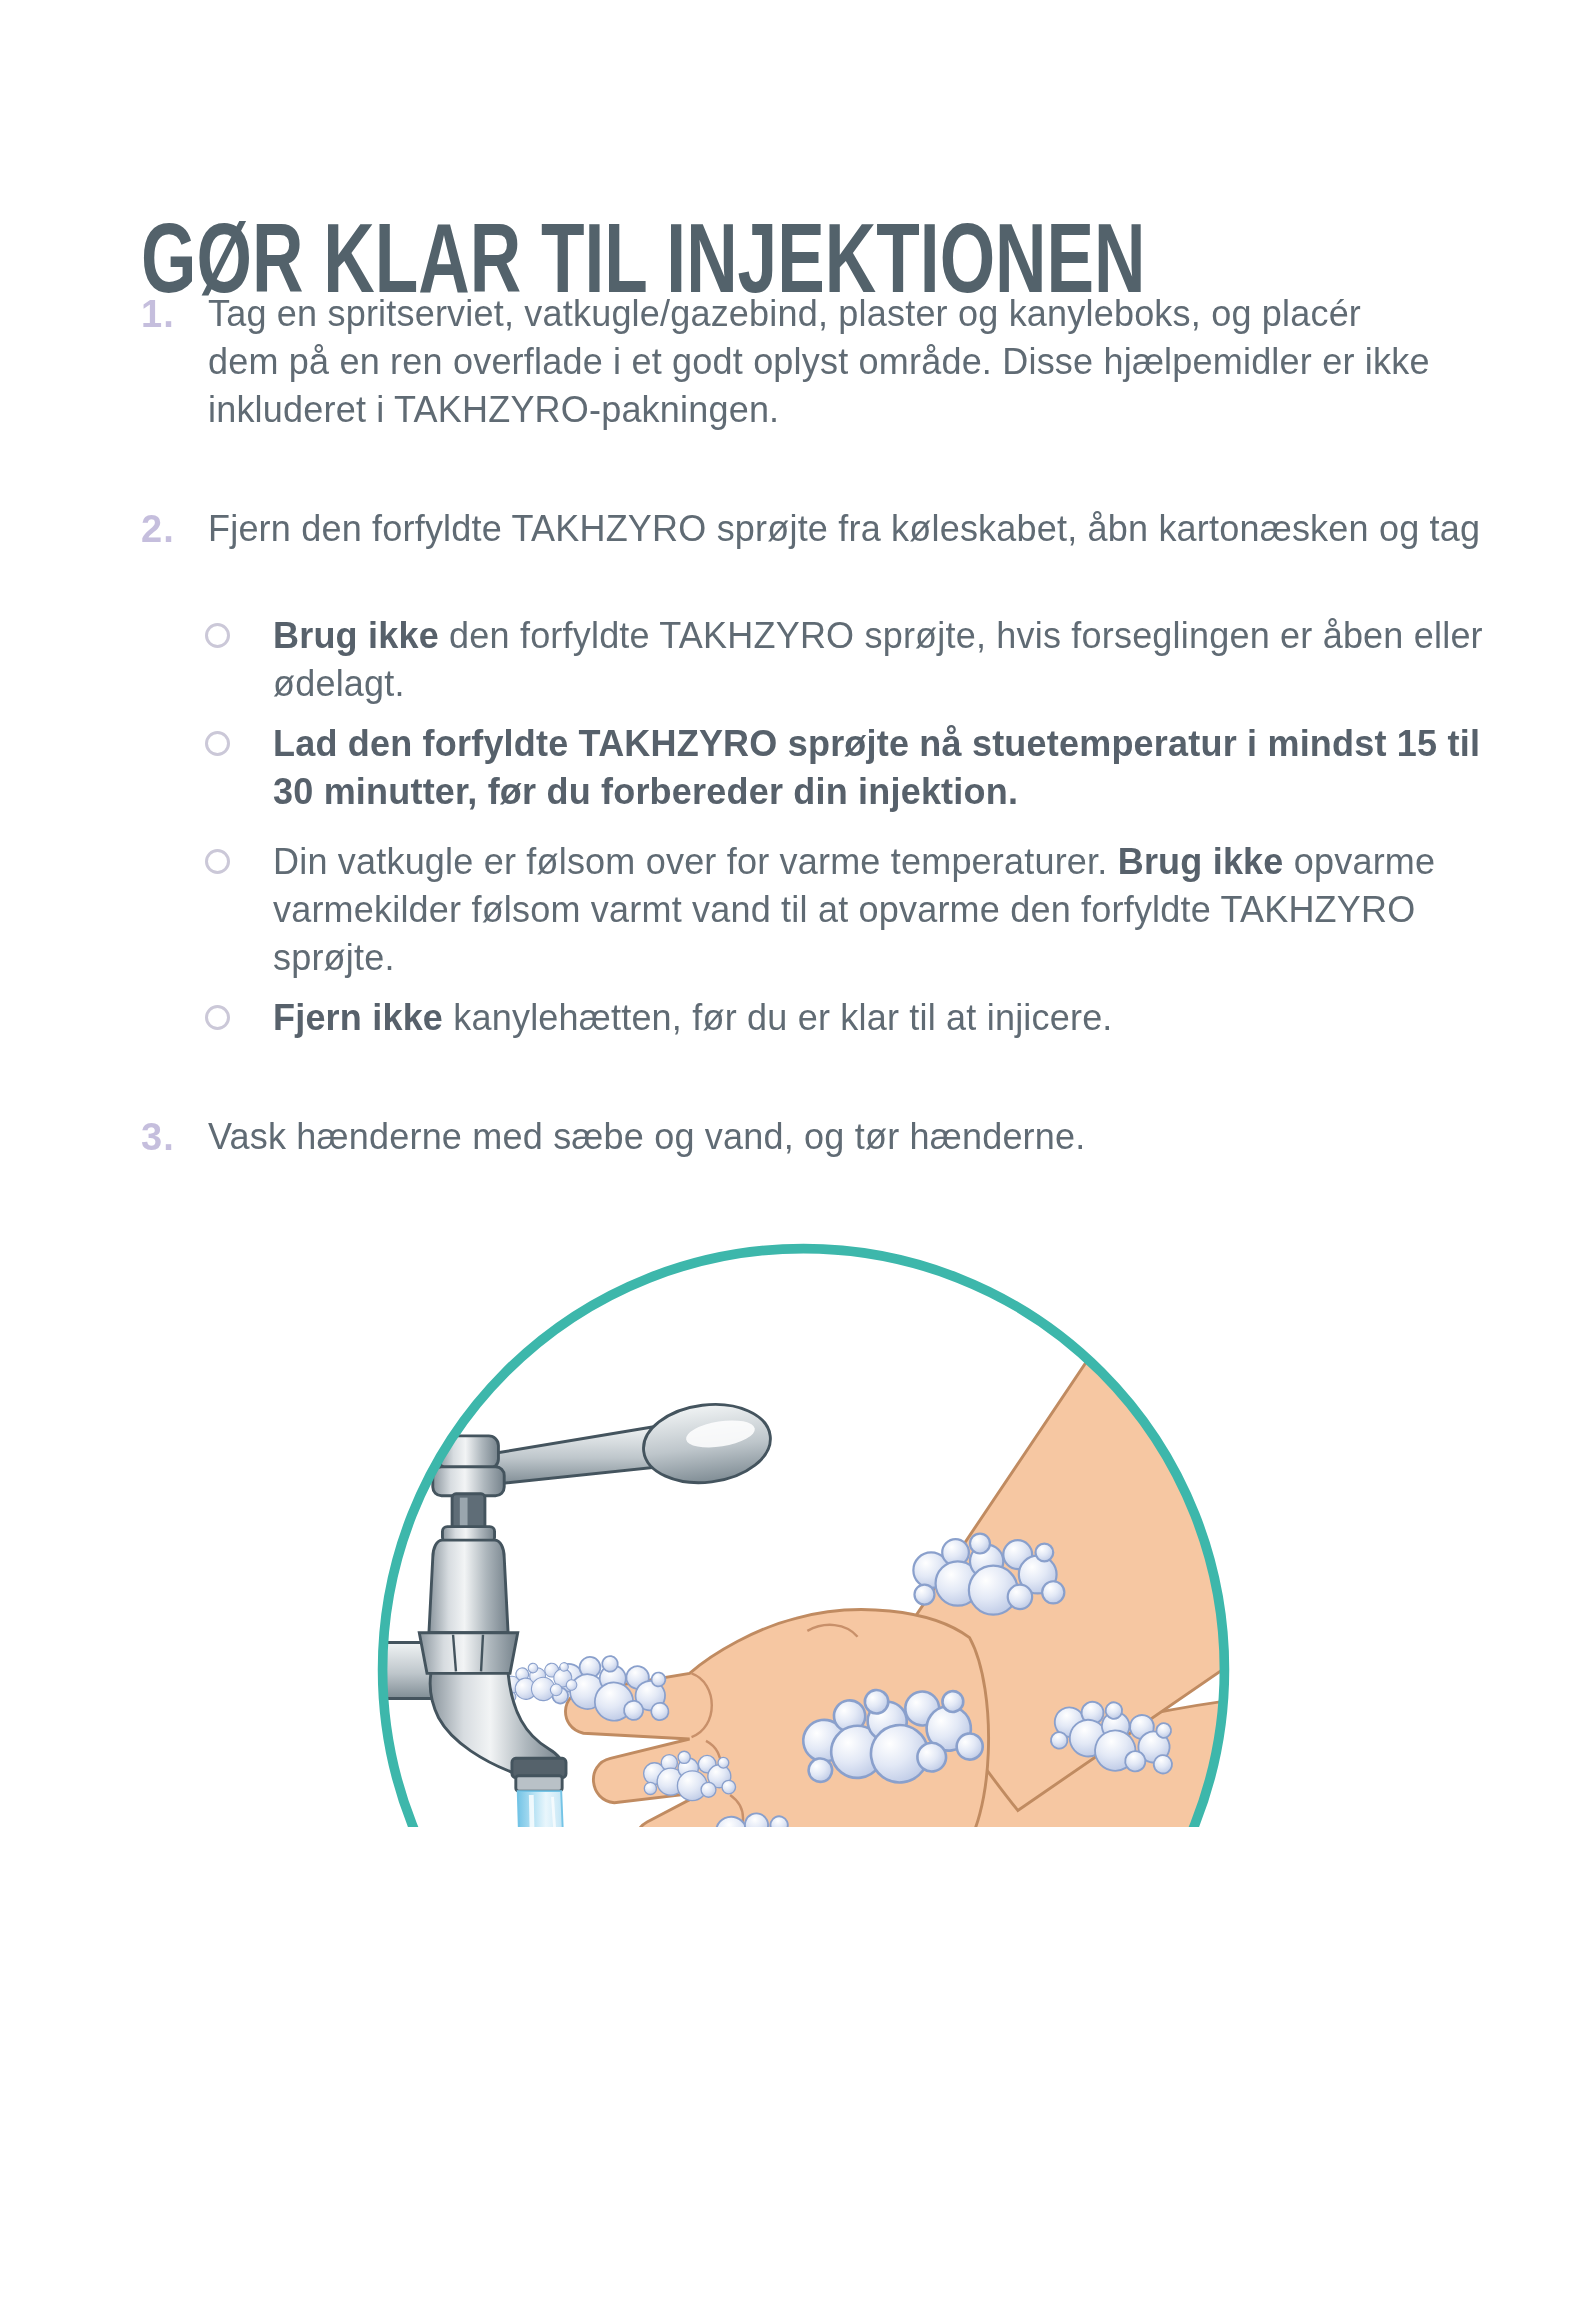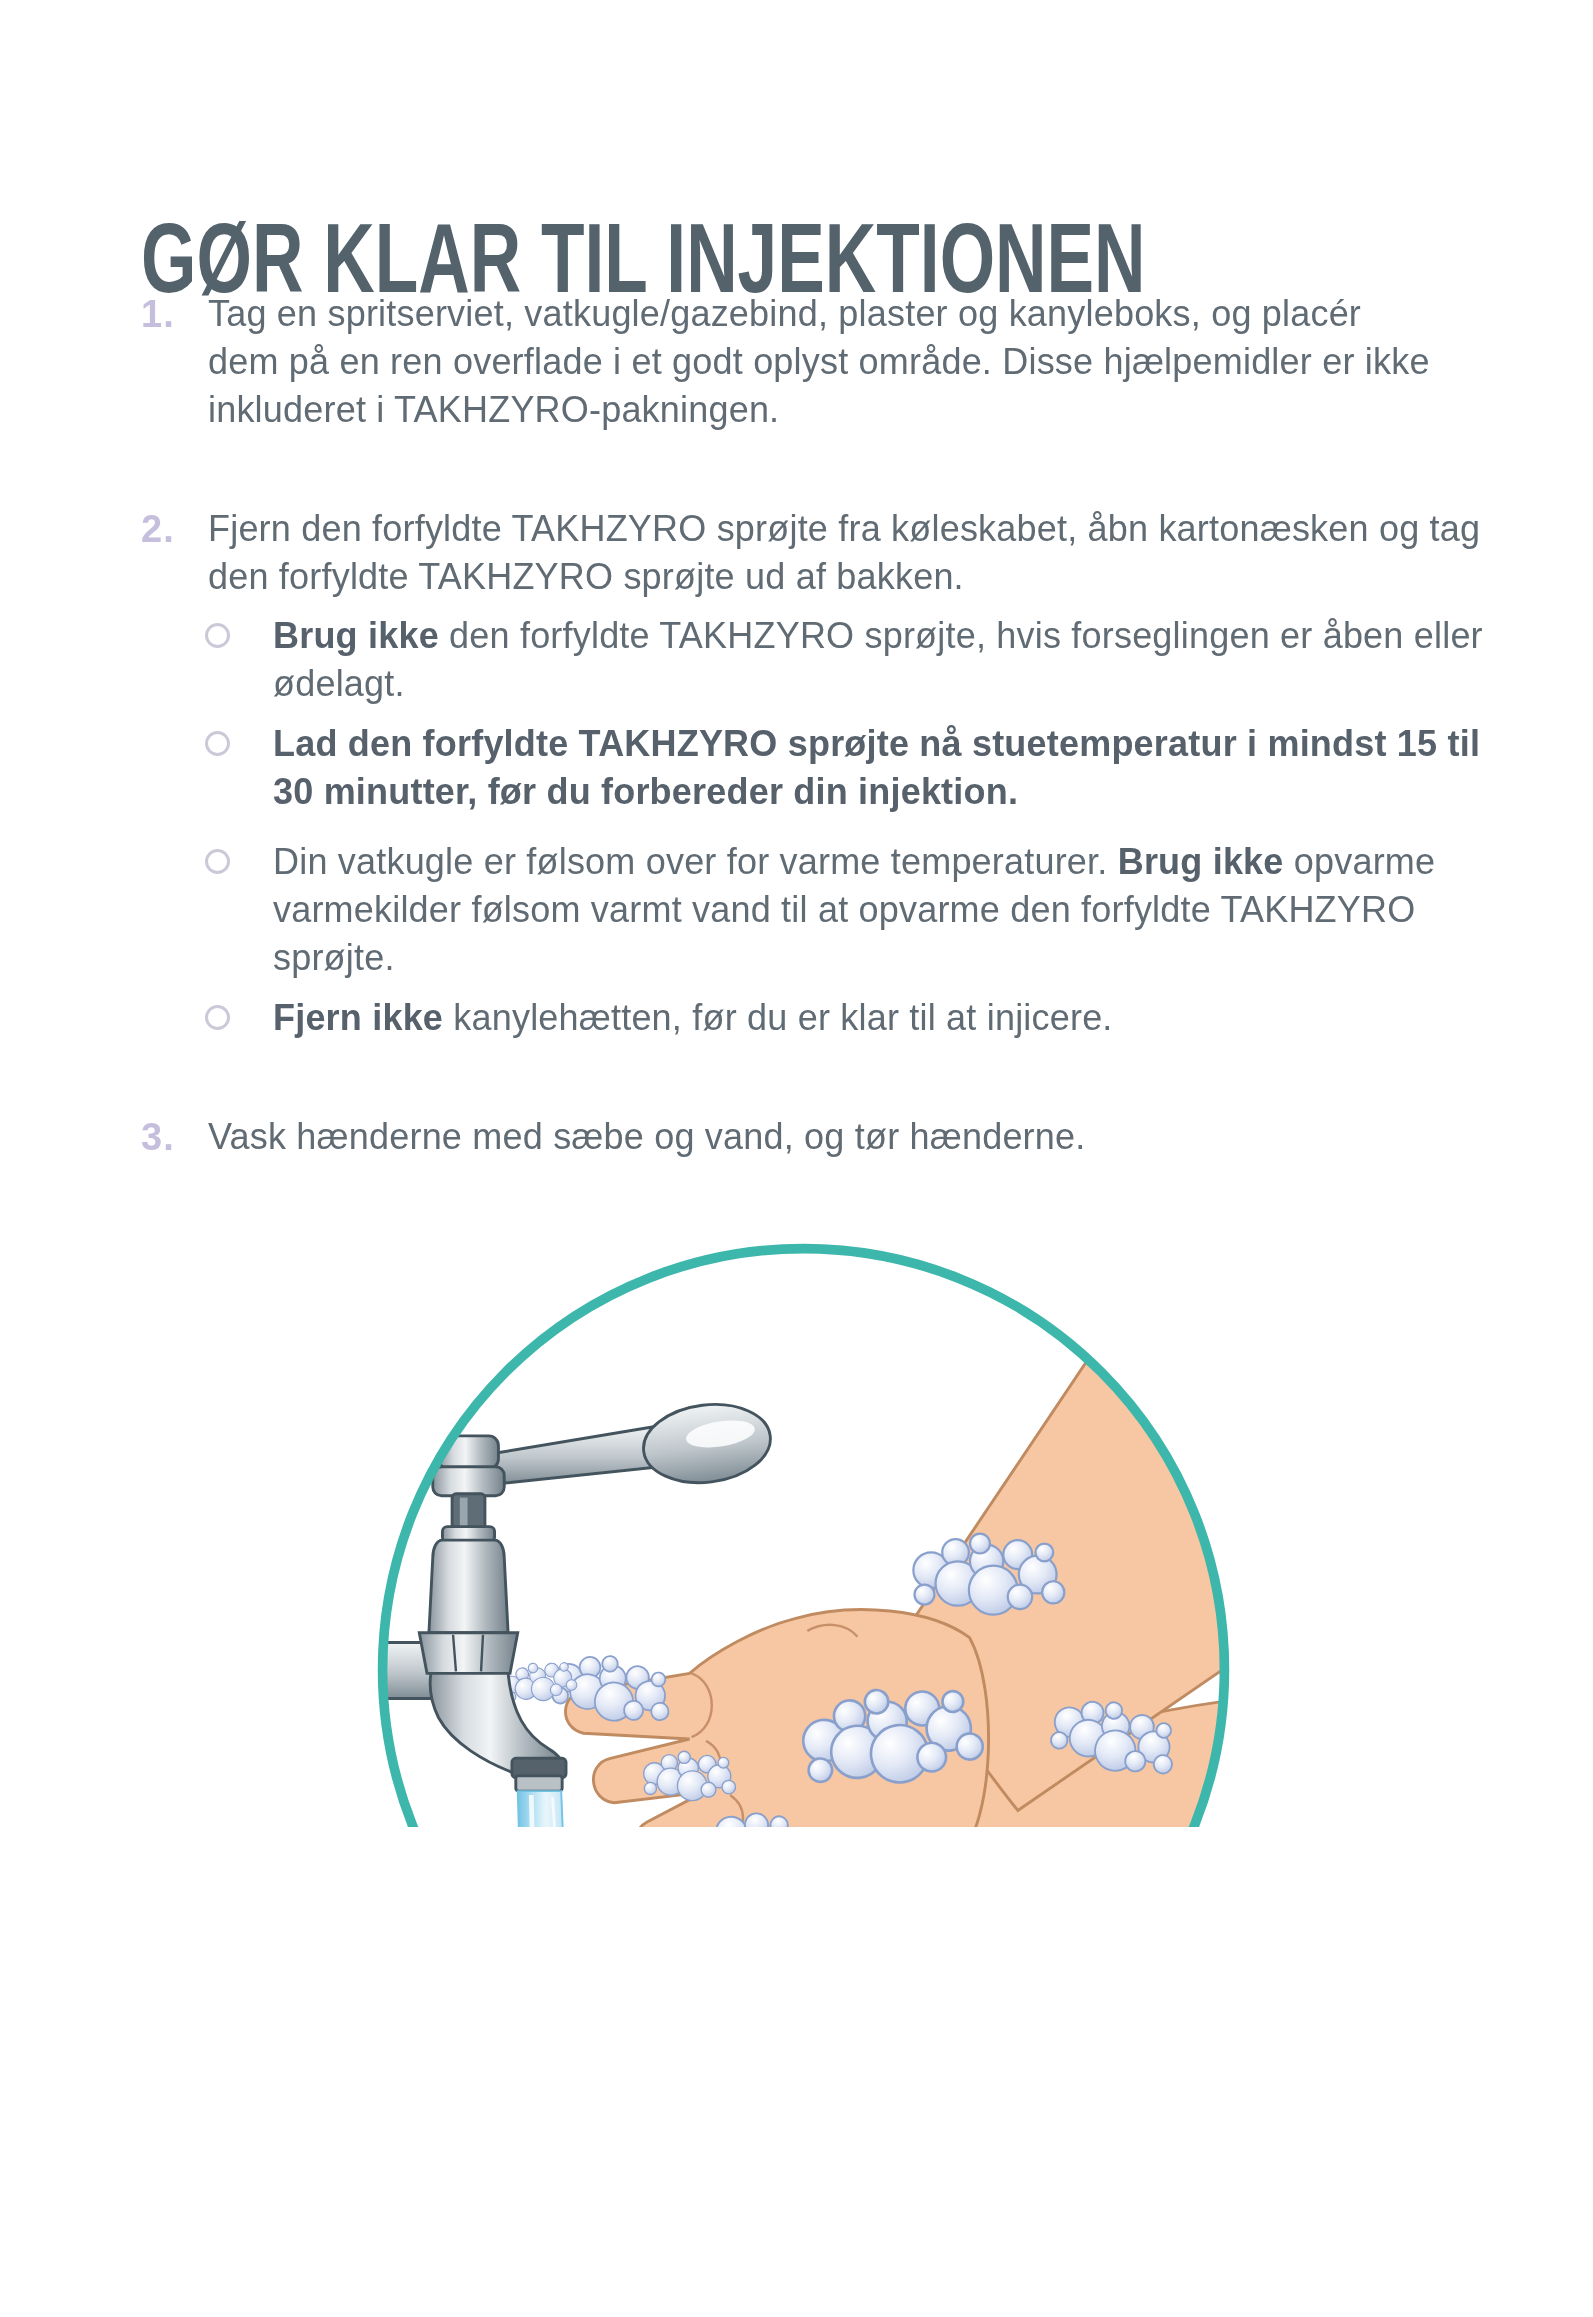--- a/index.html
+++ b/index.html
@@ -42,21 +42,20 @@
       <div class="ln"><span>Tag en spritserviet, vatkugle/gazebind, plaster og kanyleboks, og placér</span></div>
       <div class="ln"><span>dem på en ren overflade i et godt oplyst område. Disse hjælpemidler er ikke</span></div>
       <div class="ln"><span>inkluderet i TAKHZYRO-pakningen.</span></div>
     </div>
   </div>
 
   <div class="step" style="top:505px;">
     <span class="num">2.</span>
     <div class="body">
       <div class="ln"><span>Fjern den forfyldte TAKHZYRO sprøjte fra køleskabet, åbn kartonæsken og tag</span></div>
-      <div class="ln"><span>den forfyldte TAKHZYRO sprøjte ud af bakken.</span></div>
     </div>
   </div>
 
   <div class="bullet" style="top:612px;">
     <span class="ring"></span>
     <div class="body">
       <div class="ln"><span class="b">Brug ikke</span><span> den forfyldte TAKHZYRO sprøjte, hvis forseglingen er åben eller</span></div>
       <div class="ln"><span>ødelagt.</span></div>
     </div>
   </div>

